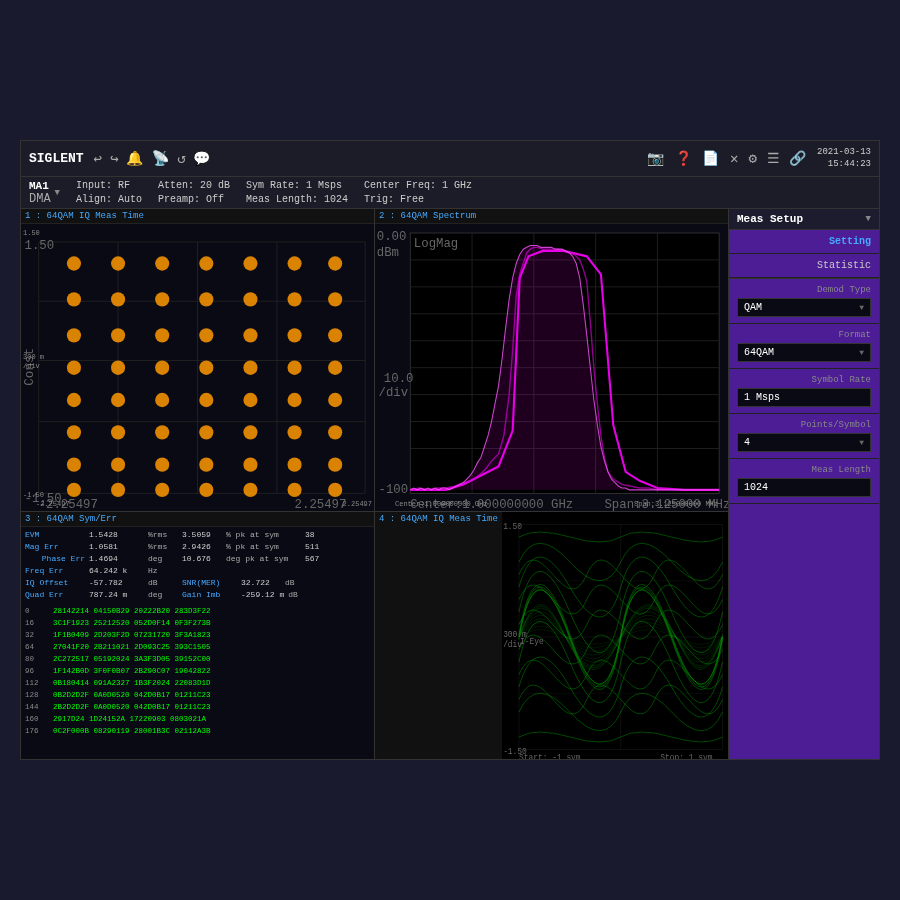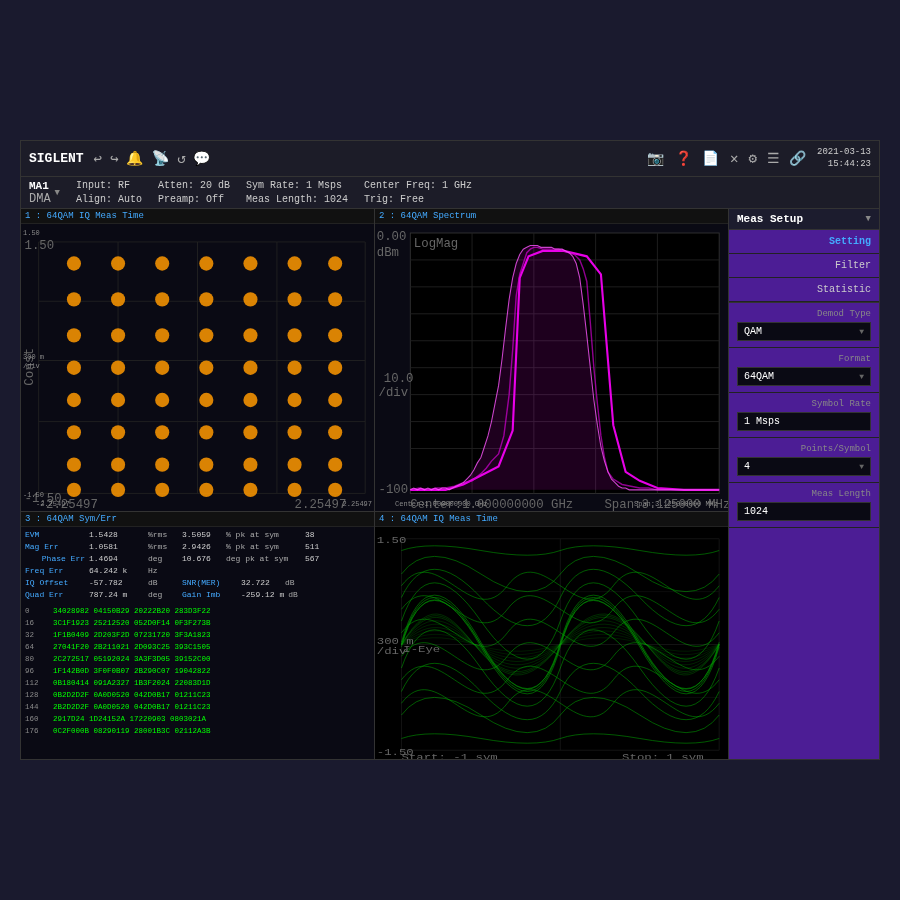--- a/index.html
+++ b/index.html
@@ -156,21 +156,20 @@
       border-right: 1px solid #333;
       background: #0a0a14;
       display: flex;
       flex-direction: column;
       min-width: 0;
     }
     .panel-4 {
       flex: 1;
       background: #0a0a14;
       display: flex;
-      flex-direction: column;
       min-width: 0;
     }
     .data-row {
       display: flex;
       gap: 4px;
       font-size: 8px;
       color: #ccc;
       line-height: 1.5;
     }
     .data-row .label { color: #4af; min-width: 60px; }
@@ -509,21 +508,21 @@
               <span class="val" style="font-size:8px;">787.24 m</span>
               <span class="unit" style="font-size:8px;color:#aaa;">deg</span>
               <span style="color:#4af;font-size:8px;min-width:55px;">Gain Imb</span>
               <span style="font-size:8px;min-width:40px;">-259.12 m</span>
               <span style="font-size:8px;color:#aaa;">dB</span>
             </div>
           </div>
           <div class="hex-table">
             <div class="hex-row">
                 <span class="hex-addr">0</span>
-                <span class="hex-data">34028982  04150B29  20222B20  283D3F22</span>
+                <span class="hex-data">28142214  04150B29  20222B20  283D3F22</span>
               </div>
             <div class="hex-row">
                 <span class="hex-addr">16</span>
                 <span class="hex-data">3C1F1923  25212520  052D0F14  0F3F273B</span>
               </div>
             <div class="hex-row">
                 <span class="hex-addr">32</span>
                 <span class="hex-data">1F1B0409  2D203F2D  07231720  3F3A1823</span>
               </div>
             <div class="hex-row">
@@ -629,21 +628,20 @@
     </div>
 
     <div class="right-sidebar">
       <div class="sidebar-header">
         <span class="sidebar-title">Meas Setup</span>
         <span class="dropdown-arrow">▼</span>
       </div>
 
       <div class="sidebar-tabs">
         <div class="sidebar-tab active">Setting</div>
-        <div class="sidebar-tab">Filter</div>
         <div class="sidebar-tab">Statistic</div>
       </div>
 
       <div class="sidebar-section">
         <div class="sidebar-section-label">Demod Type</div>
         <div class="sidebar-value-box">
           <span class="sidebar-value">QAM</span>
           <span class="sidebar-arrow">▼</span>
         </div>
       </div>

